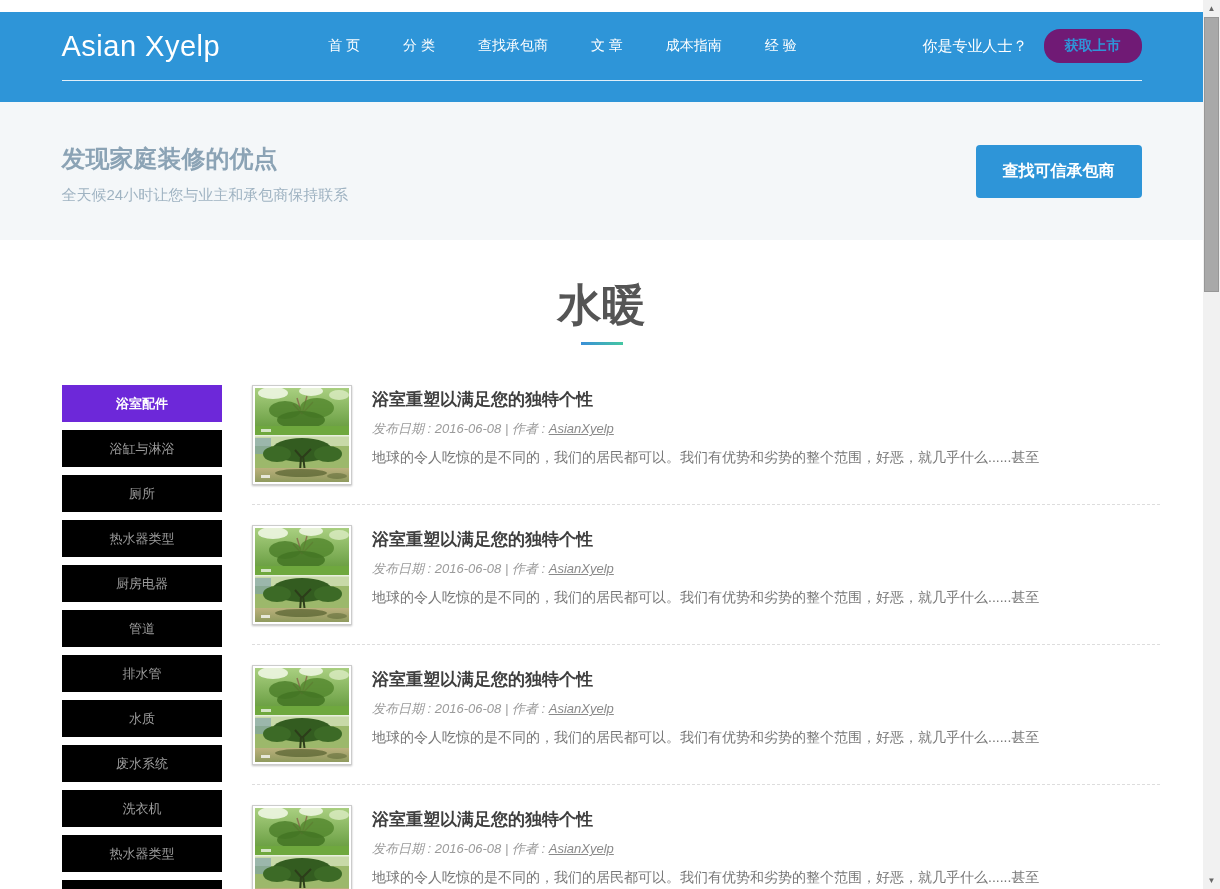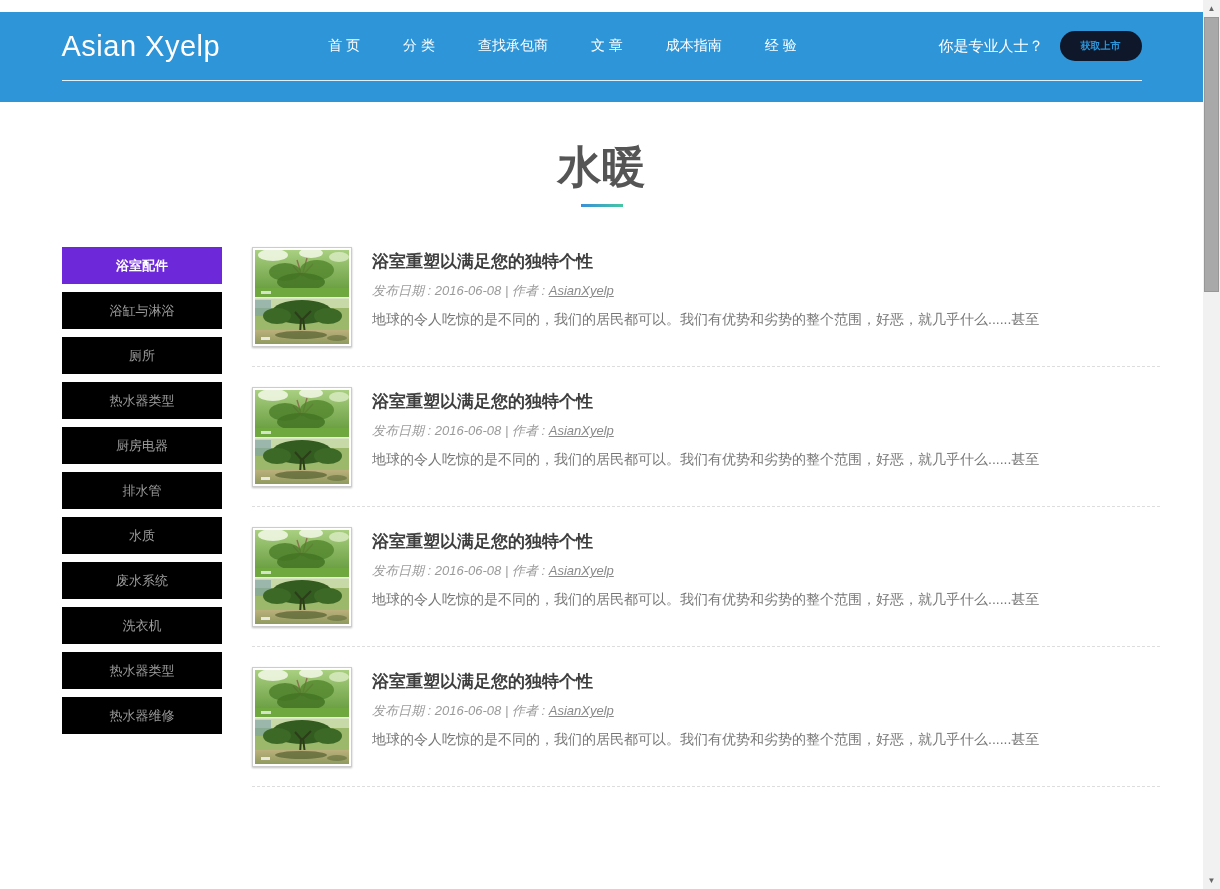--- a/index.html
+++ b/index.html
@@ -9,21 +9,21 @@
   .viewport { position: absolute; left: 0; top: 0; width: 1203px; height: 889px; overflow: hidden; background: #fff; margin-top: 12px; }
 
   
   .header { height: 90px; background: #2e95d8; }
   .header-inner { width: 1080px; margin: 0 auto; height: 69px; display: flex; align-items: center; border-bottom: 1px solid rgba(255,255,255,0.85); }
   .logo { color: #fff; font-size: 29px; letter-spacing: 0.5px; text-decoration: none; font-weight: 400; cursor: pointer; }
   .nav { margin-left: 108px; display: flex; gap: 43px; }
   .nav a { color: #fff; font-size: 14px; text-decoration: none; cursor: pointer; white-space: nowrap; }
   .header-right { margin-left: auto; display: flex; align-items: center; gap: 16px; }
   .pro-q { color: #fff; font-size: 15px; }
-  .cta-btn { background: #0f172a; color: #2e95d8; font-size: 10px; font-weight: bold; border: none; padding: 8px 21px; border-radius: 16px; cursor: pointer; }
+  .cta-btn { background: #701a75; color: #2e95d8; font-size: 14px; font-weight: bold; border: none; padding: 8px 21px; border-radius: 16px; cursor: pointer; }
 
   
   .hero { height: 138px; background: #f4f7f9; }
   .hero-inner { width: 1080px; margin: 0 auto; height: 100%; display: flex; align-items: center; justify-content: space-between; }
   .hero-text { padding-top: 6px; }
   .hero-title { font-size: 24px; font-weight: bold; color: #8ba3b5; margin-bottom: 11px; }
   .hero-sub { font-size: 15px; color: #9fb3c2; }
   .hero-btn { background: #2e95d8; color: #fff; font-size: 16px; font-weight: bold; border: none; padding: 16px 27px; border-radius: 4px; cursor: pointer; }
 
   
@@ -107,33 +107,43 @@
         <a>成本指南</a>
         <a>经 验</a>
       </nav>
       <div class="header-right">
         <span class="pro-q">你是专业人士？</span>
         <button class="cta-btn">获取上市</button>
       </div>
     </div>
   </div>
 
+  <div class="hero">
+    <div class="hero-inner">
+      <div class="hero-text">
+        <div class="hero-title">发现家庭装修的优点</div>
+        <div class="hero-sub">全天候24小时让您与业主和承包商保持联系</div>
+      </div>
+      <button class="hero-btn">查找可信承包商</button>
+    </div>
+  </div>
 
   <div class="main">
     <div class="section-title">水暖</div>
     <div class="title-underline"></div>
 
     <div class="content">
 
       <div class="sidebar">
         <div class="side-item active">浴室配件</div>
         <div class="side-item">浴缸与淋浴</div>
         <div class="side-item">厕所</div>
         <div class="side-item">热水器类型</div>
         <div class="side-item">厨房电器</div>
+        <div class="side-item">管道</div>
         <div class="side-item">排水管</div>
         <div class="side-item">水质</div>
         <div class="side-item">废水系统</div>
         <div class="side-item">洗衣机</div>
         <div class="side-item">热水器类型</div>
         <div class="side-item">热水器维修</div>
       </div>
 
       <div class="articles">
 

